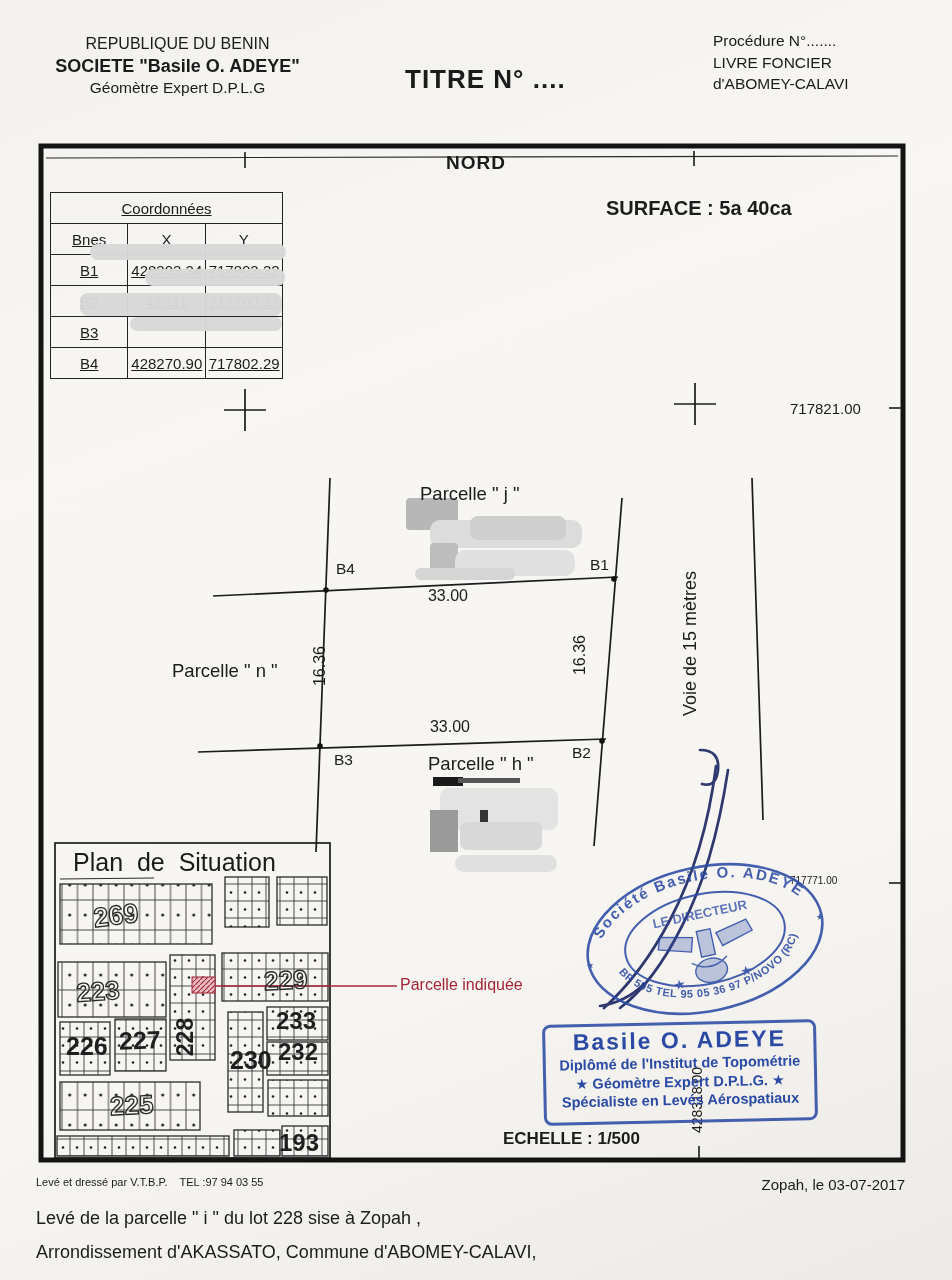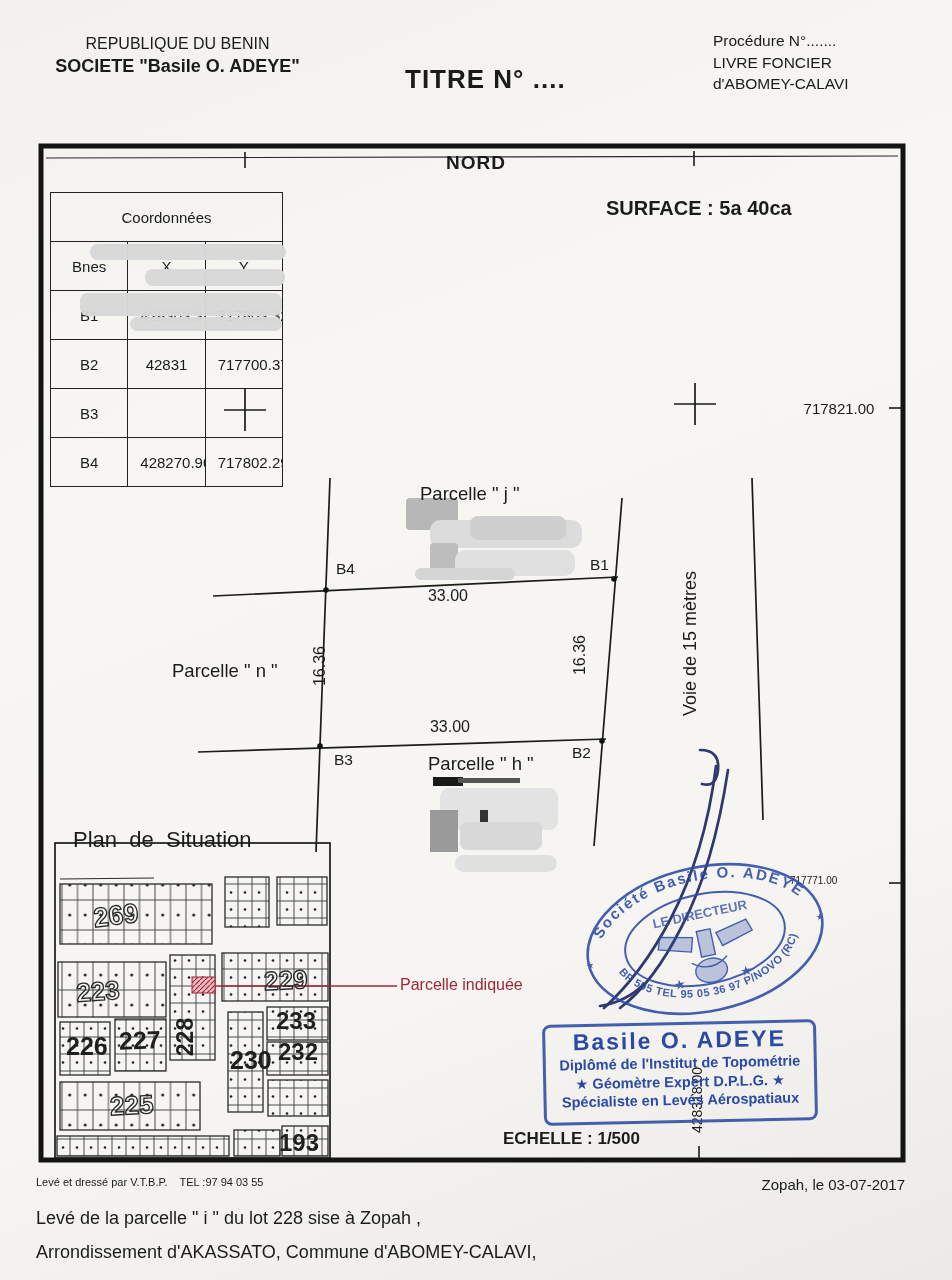--- a/index.html
+++ b/index.html
@@ -10,39 +10,40 @@
   .pre{white-space:pre;}
   svg{position:absolute;left:0;top:0;pointer-events:none;}
   svg text{font-family:"Liberation Sans","DejaVu Sans",sans-serif;}
   .lotnum{font-weight:bold;}
   .hollow{fill:none;stroke:#2a2a2a;stroke-width:1.35px;}
   .solid{fill:#1f1f1f;}
   
   #coordwrap{position:absolute;left:50px;top:192px;width:233px;}
   table.coord{border-collapse:collapse;width:233px;table-layout:fixed;}
   table.coord td{border:1.6px solid #222;text-align:center;font-size:15px;
-                 padding:12px;height:24px;overflow:hidden;}
+                 padding:3px;height:24px;overflow:hidden;text-decoration:underline;}
   td.hdr{font-size:16px;height:26px;}
   td.bn{font-size:14px;}
   .redact{position:absolute;background:#d8d8d8;border-radius:8px;opacity:.97;}
   
   #boxstamp{position:absolute;left:543px;top:1022px;width:268px;height:95px;
             border:3px solid rgba(43,74,165,.88);border-radius:8px;
             transform:rotate(-1.2deg);text-align:center;color:#2b4aa5;}
   #boxstamp .n{font-size:23px;font-weight:bold;letter-spacing:2px;margin-top:2px;}
   #boxstamp .s{font-size:14.5px;font-weight:600;line-height:1.28;}
 </style>
 </head>
 <body>
 
 <div id="page">
 
   <div class="t" style="left:30px;top:34px;width:295px;text-align:center;line-height:1.3;">
     <div style="font-size:16px;">REPUBLIQUE DU BENIN</div>
     <div style="font-size:18px;font-weight:bold;">SOCIETE "Basile O. ADEYE"</div>
+    <div style="font-size:15.5px;">Géomètre Expert D.P.L.G</div>
   </div>
 
   <div class="t" style="left:713px;top:30px;line-height:1.4;font-size:15.5px;">
     <div>Procédure N°.......</div>
     <div>LIVRE FONCIER</div>
     <div>d'ABOMEY-CALAVI</div>
   </div>
 
   <div class="t" style="left:405px;top:64px;font-size:26px;font-weight:bold;letter-spacing:1px;">TITRE N° ....</div>
 
@@ -209,30 +210,30 @@
             <td>717802.29</td>
       </tr>
     </tbody>
       </table>
     <div class="redact" style="left:40px;top:52px;width:196px;height:16px;"></div>
     <div class="redact" style="left:95px;top:77px;width:140px;height:17px;"></div>
     <div class="redact" style="left:30px;top:101px;width:202px;height:23px;"></div>
     <div class="redact" style="left:80px;top:125px;width:152px;height:14px;"></div>
   </div>
 
-  <div class="t" style="left:790px;top:400px;width:98px;text-align:center;font-size:15px;">717821.00</div>
+  <div class="t" style="left:790px;top:400px;width:98px;text-align:left;font-size:15px;">717821.00</div>
   <div class="t" style="left:790px;top:875px;width:98px;text-align:left;font-size:10px;">717771.00</div>
   <div class="t" style="left:647px;top:1092px;width:100px;text-align:center;font-size:14px;transform:rotate(-90deg);">428318.00</div>
 
   <div class="t" style="left:420px;top:483px;font-size:18.5px;">Parcelle " j "</div>
   <div class="t" style="left:172px;top:660px;font-size:18.5px;">Parcelle " n "</div>
   <div class="t" style="left:428px;top:753px;font-size:18.5px;">Parcelle " h "</div>
   <div class="t" style="left:590px;top:633px;width:200px;text-align:center;font-size:18px;transform:rotate(-90deg);">Voie de 15 mètres</div>
 
-  <div class="t pre" style="left:73px;top:827px;font-size:22px;">Plan  de  Situation</div>
+  <div class="t pre" style="left:73px;top:848px;font-size:25px;">Plan  de  Situation</div>
   <div class="t" style="left:400px;top:976px;font-size:16px;color:#a32638;">Parcelle indiquée</div>
 
   <div class="t" style="left:503px;top:1121px;font-size:17px;font-weight:700;margin-top:8px;">ECHELLE : 1/500</div>
 
   <svg width="262" height="196" viewBox="0 0 262 196" style="left:575px;top:842px;">
     <defs>
       <path id="ovalTop" d="M 18 104 A 112 66 0 0 1 242 104" fill="none"></path>
       <path id="ovalBot" d="M 36 104 A 95 58 0 0 0 224 104" fill="none"></path>
     </defs>
     <g transform="rotate(-12 130 97)" opacity=".88">

